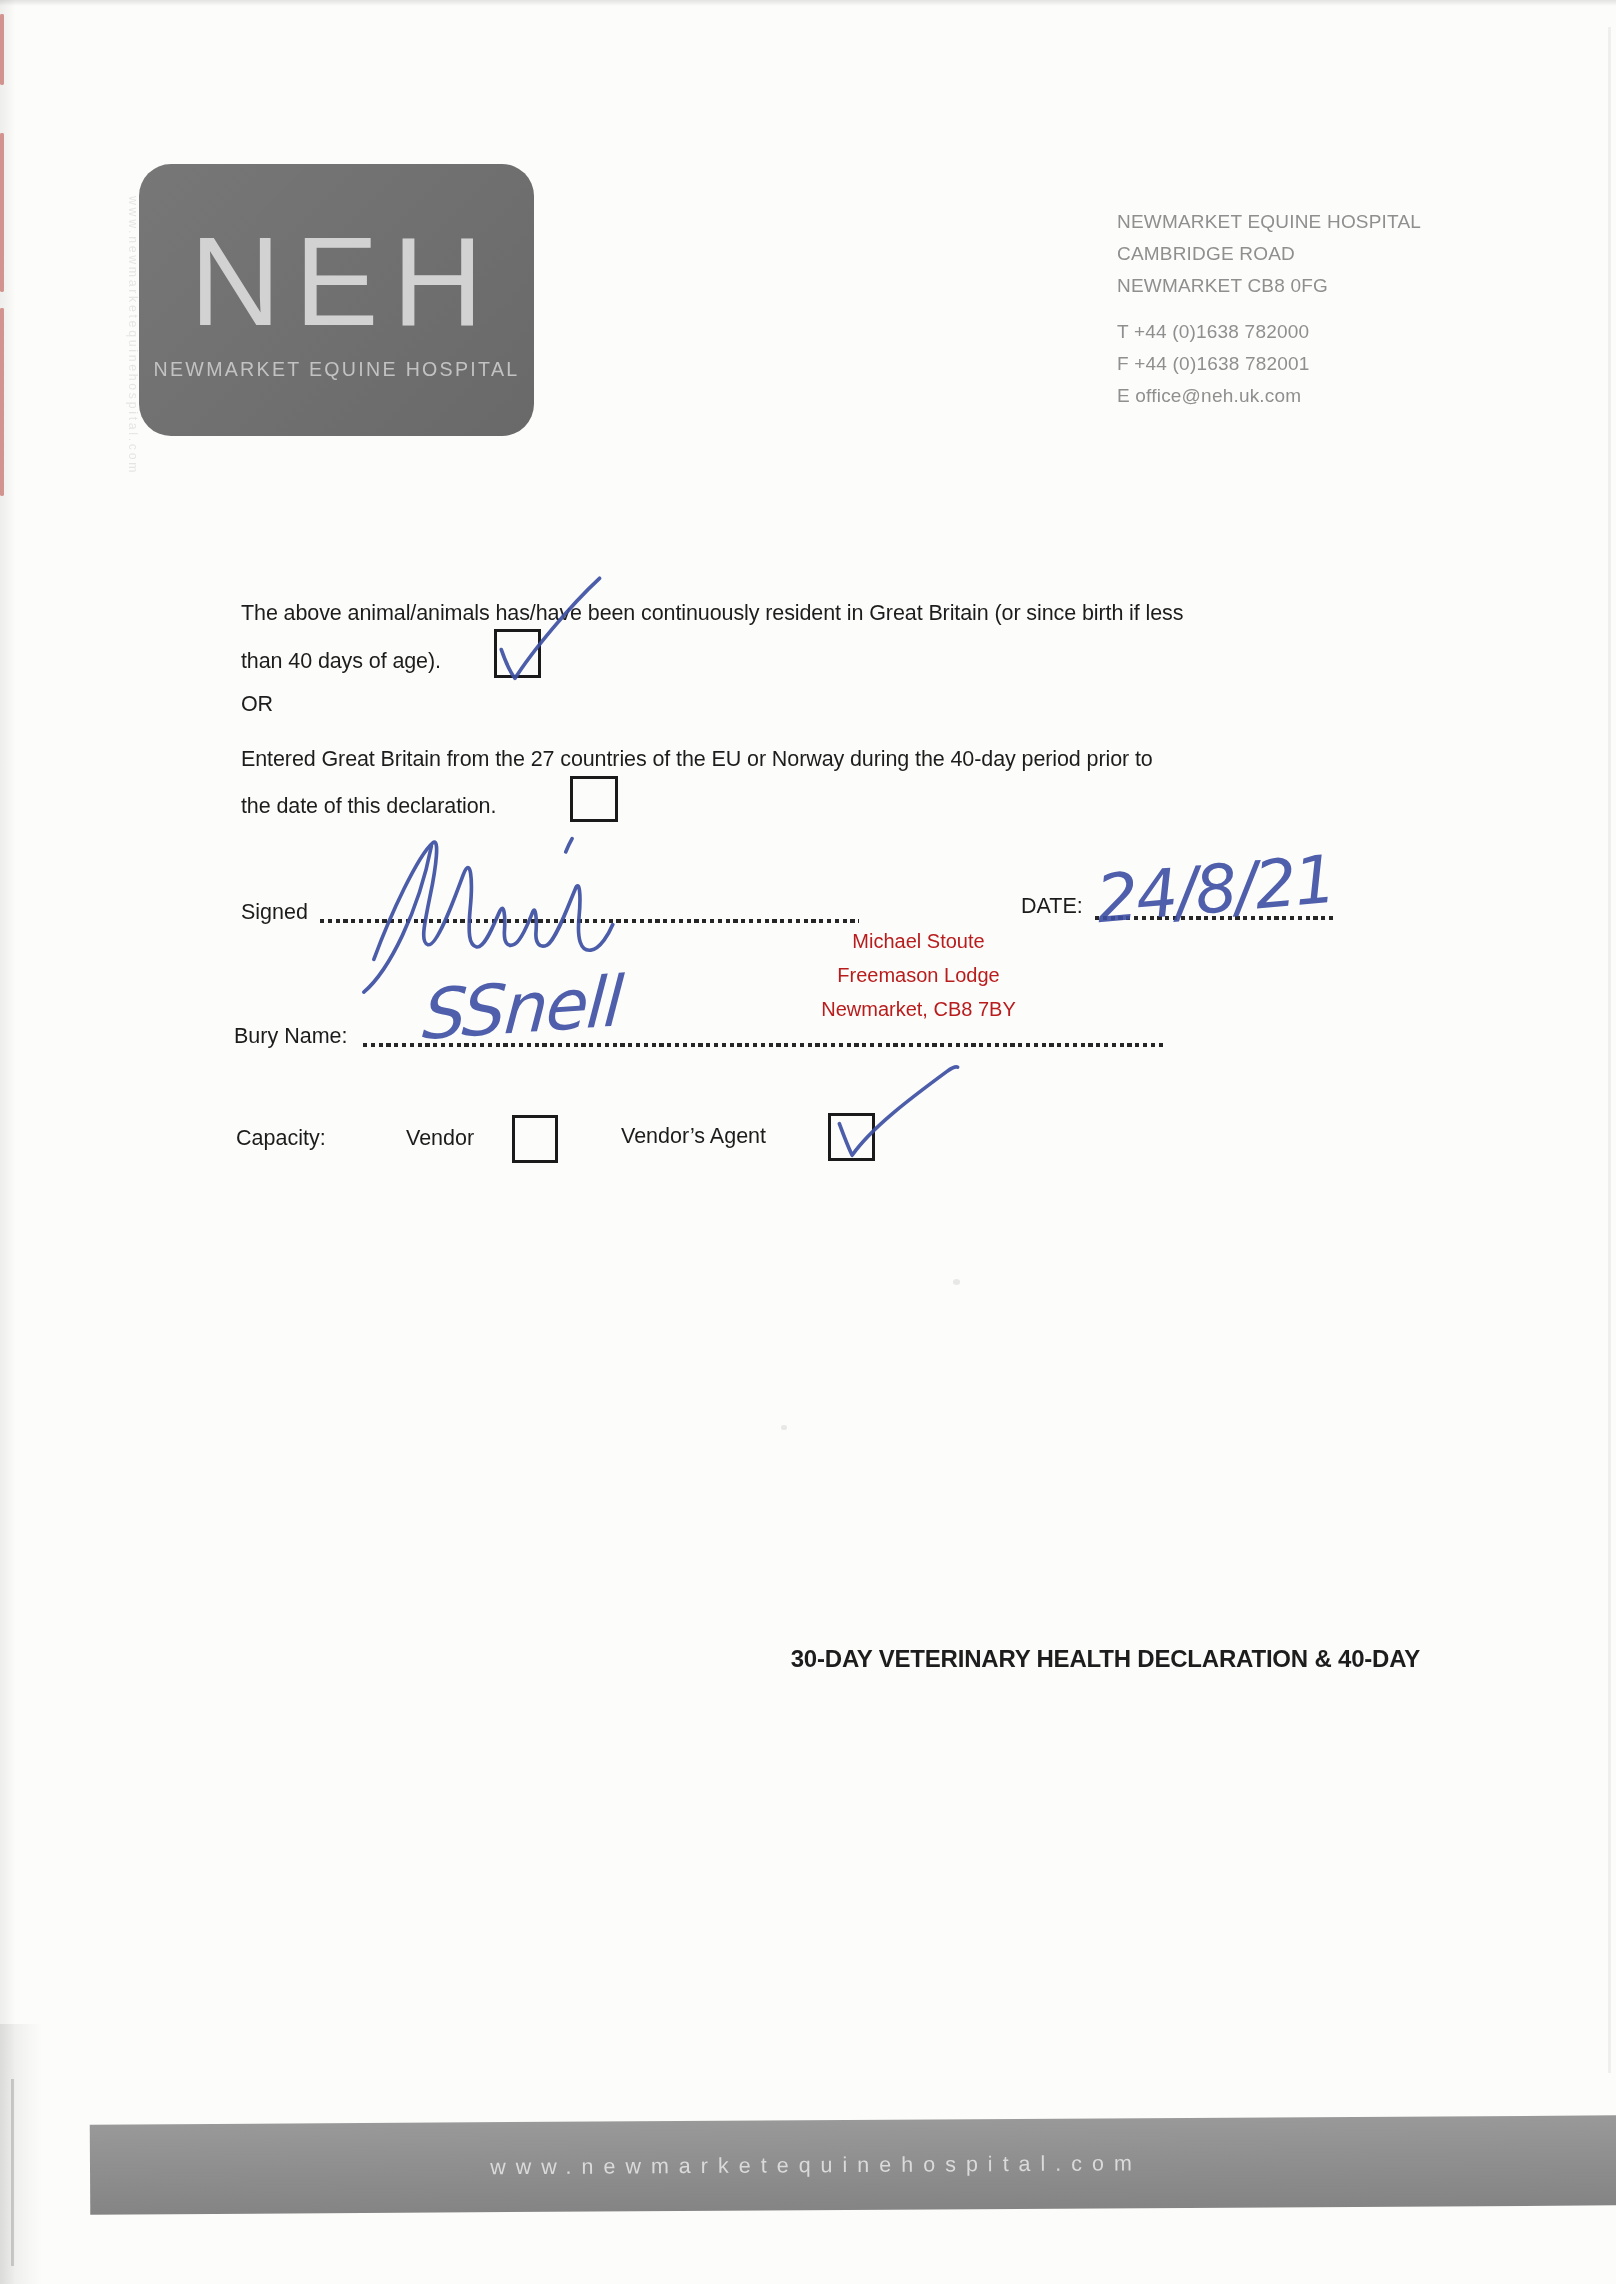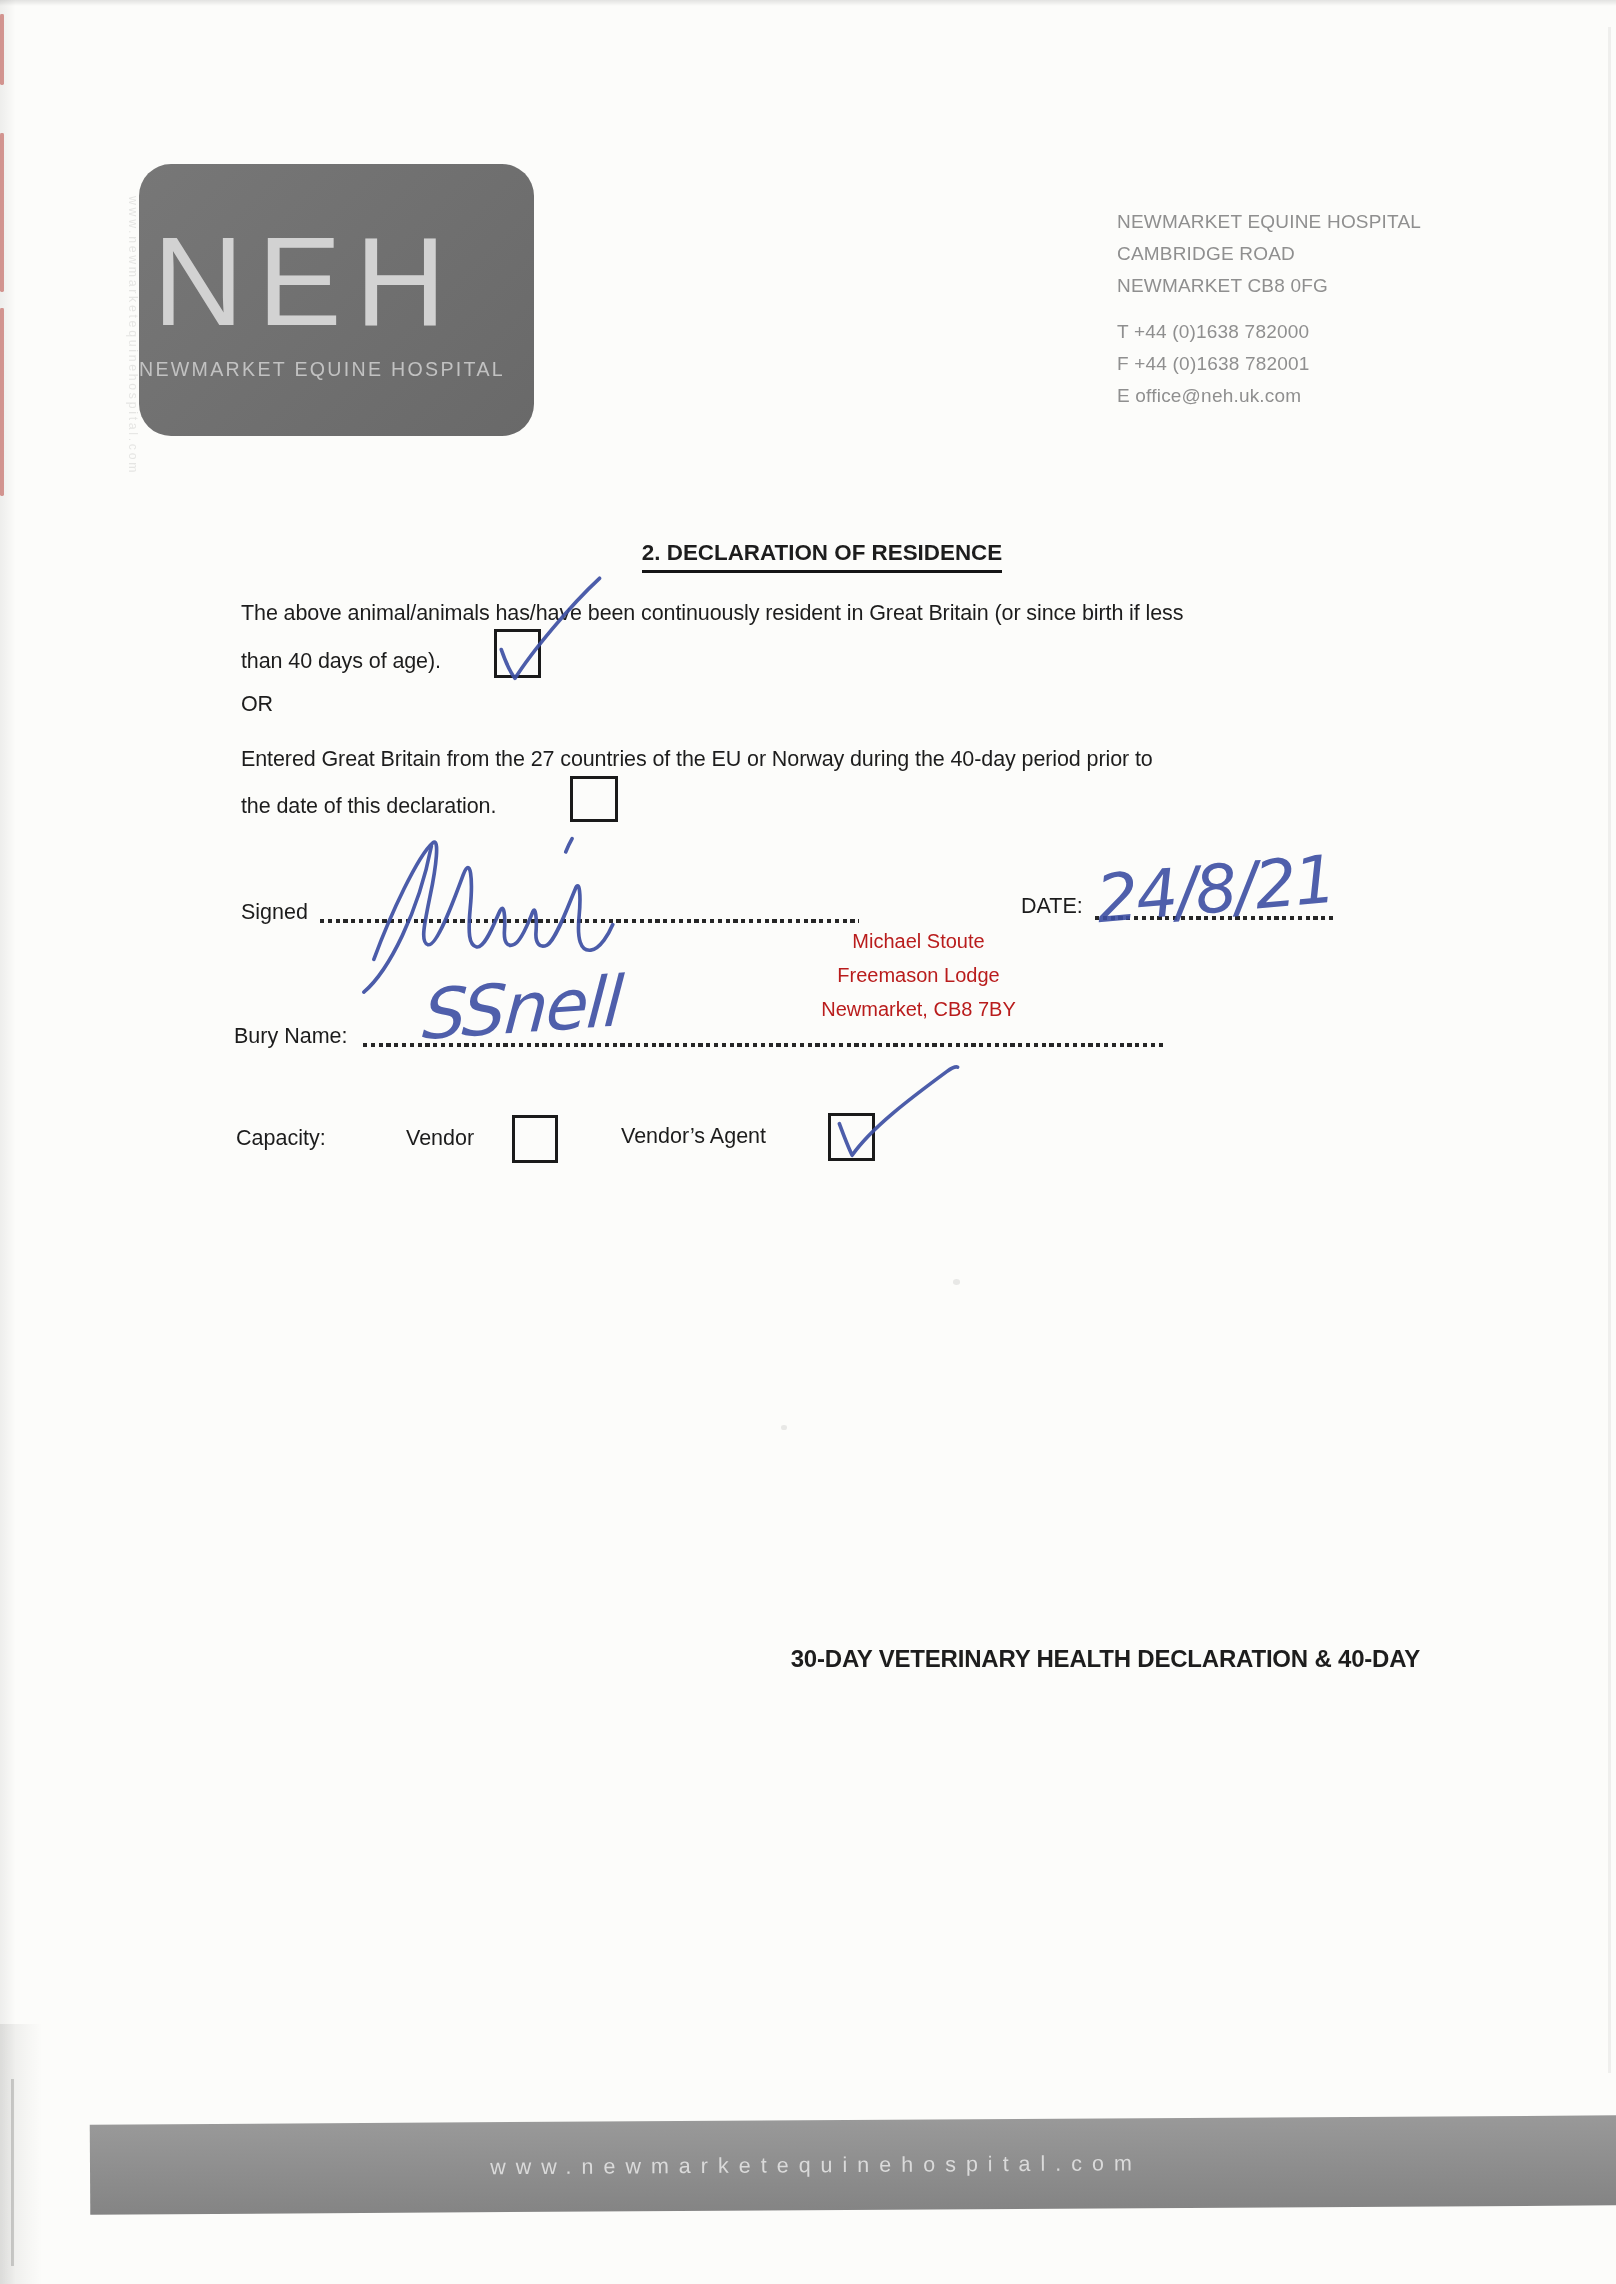--- a/index.html
+++ b/index.html
@@ -16,21 +16,21 @@
   .bl-line{position:absolute;left:11px;top:2079px;width:2.7px;height:187px;background:rgba(0,0,0,.16);}
   .edge-right{position:absolute;right:6.4px;top:27px;height:2046px;width:2.7px;background:rgba(0,0,0,.05);}
   .red-dash{position:absolute;left:0;width:4.1px;background:rgba(186,72,66,.55);border-radius:1.4px;}
   .speck{position:absolute;background:rgba(60,60,60,.10);border-radius:50%;}
   .showthrough{position:absolute;left:126px;top:196px;height:612px;writing-mode:vertical-rl;
                font-size:12.3px;letter-spacing:2.7px;color:rgba(110,110,110,.16);white-space:nowrap;}
 
   
   .logo{position:absolute;left:139px;top:164px;width:395px;height:272px;border-radius:32px;
         background:linear-gradient(135deg,#777,#696969);
-        display:flex;flex-direction:column;justify-content:center;}
+        display:flex;flex-direction:column;align-items:center;justify-content:center;}
   .logo-abbr{font-size:126px;line-height:1;letter-spacing:13.7px;text-indent:13.7px;color:#d2d2d2;}
   .logo-sub{margin-top:12.8px;font-size:19.6px;letter-spacing:2.3px;color:#c2c2c2;white-space:nowrap;}
   .letterhead{position:absolute;left:1117px;font-size:19px;line-height:32px;
               color:#8f8f8f;letter-spacing:0.2px;white-space:nowrap;}
 
   
   .doc-title{position:absolute;left:0;right:0;top:540px;text-align:center;padding-left:27px;}
   .doc-title span{display:inline-block;font-size:22.4px;font-weight:bold;letter-spacing:0;
                   border-bottom:3.2px solid #161616;padding-bottom:4.1px;}
   .body-line{position:absolute;left:241px;font-size:21.5px;letter-spacing:-0.1px;
@@ -84,23 +84,20 @@
     <div>NEWMARKET EQUINE HOSPITAL</div>
     <div>CAMBRIDGE ROAD</div>
     <div>NEWMARKET CB8 0FG</div>
   </div>
   <div class="letterhead" style="top:316px;">
     <div>T +44 (0)1638 782000</div>
     <div>F +44 (0)1638 782001</div>
     <div>E office@neh.uk.com</div>
   </div>
 
-  <div class="doc-title">
-    <span>2. DECLARATION OF RESIDENCE</span>
-  </div>
 
   <div class="body-line" style="top:601px;">The above animal/animals has/have been continuously resident in Great Britain (or since birth if less</div>
   <div class="body-line" style="top:649px;">than 40 days of age).</div>
   <div class="cbox" style="left:494px;top:629px;width:47px;height:49px;"></div>
 
   <div class="body-line bold" style="top:692px;">OR</div>
 
   <div class="body-line" style="top:747px;">Entered Great Britain from the 27 countries of the EU or Norway during the 40-day period prior to</div>
   <div class="body-line" style="top:794px;">the date of this declaration.</div>
   <div class="cbox" style="left:570px;top:776px;width:48px;height:46px;"></div>

